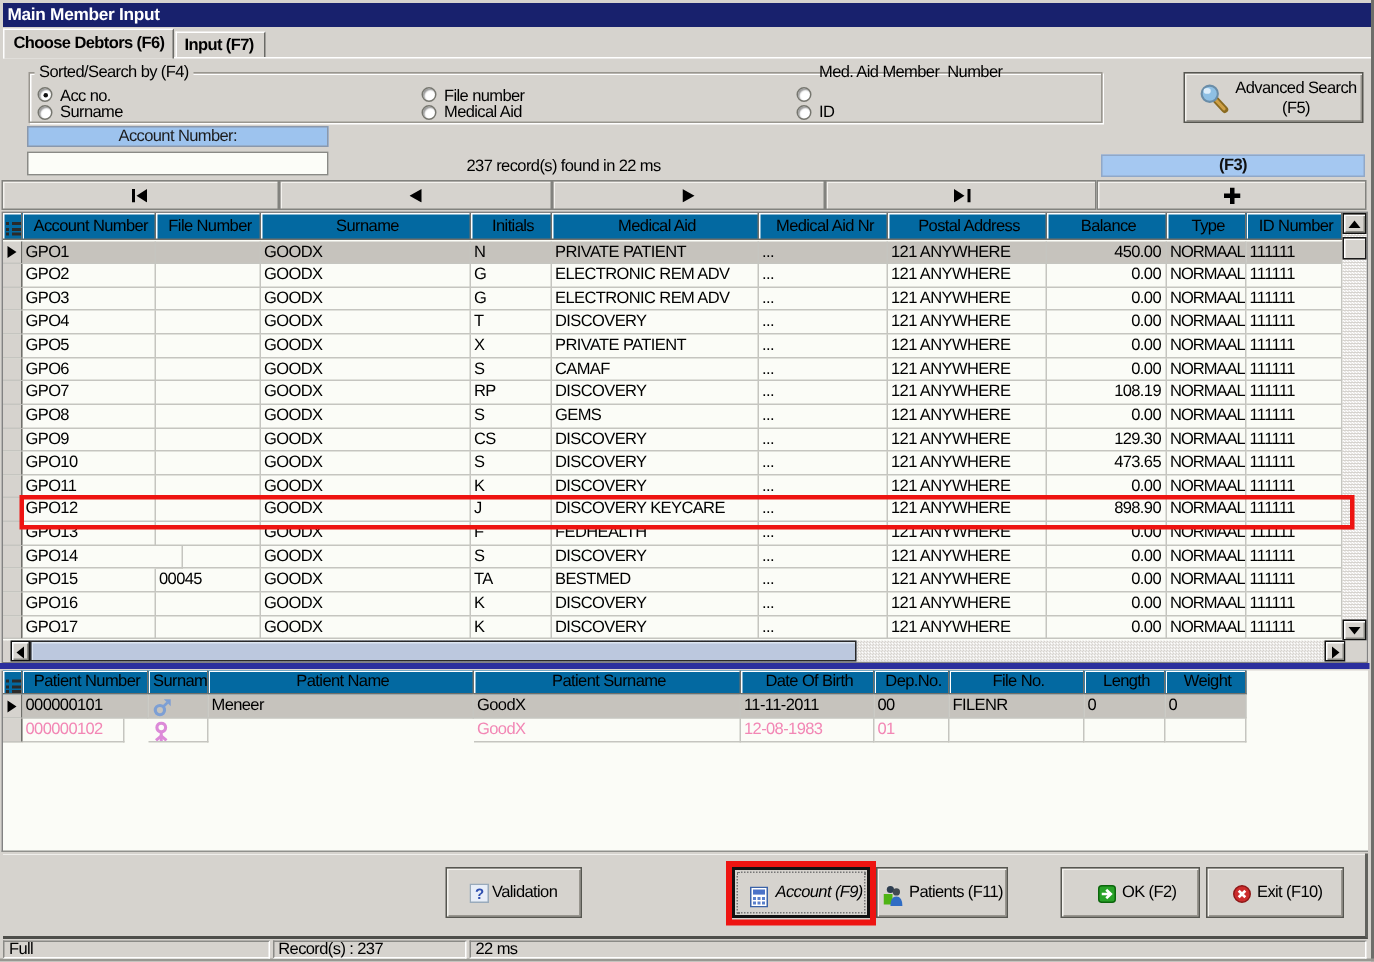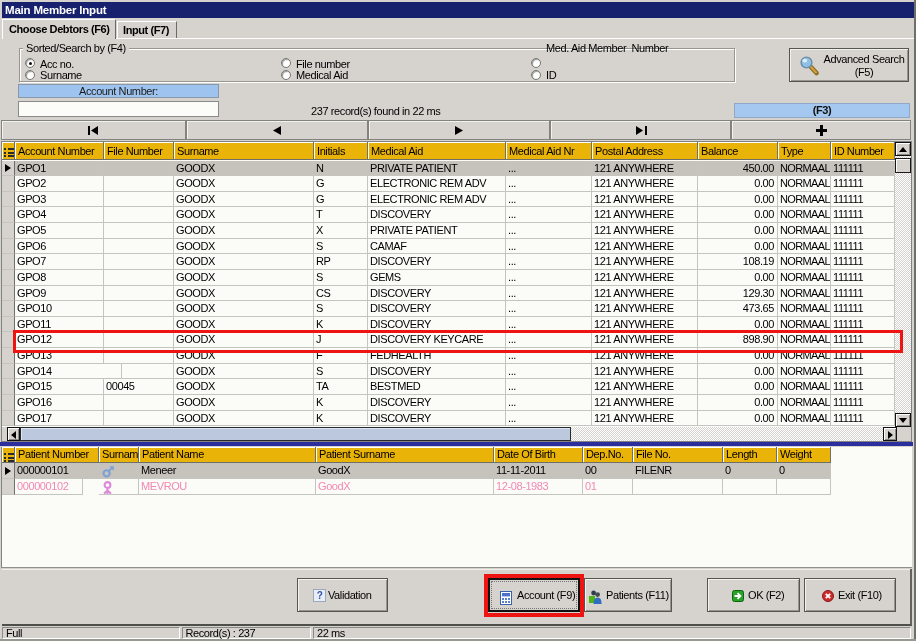--- a/index.html
+++ b/index.html
@@ -17,21 +17,21 @@
 .radio.on::after { content:""; position:absolute; left:2.5px; top:2.5px; width:3.5px; height:3.5px; border-radius:50%; background:#111; }
 .rlab { position:absolute; height:12px; line-height:12px; white-space:nowrap; }
 .btn { position:absolute; background:#d6d3ce; border:1px solid #565650; box-shadow:inset 1px 1px 0 #f4f2ee, inset -1px -1px 0 #98958e; }
 #advbtn { left:789px; top:48px; width:120px; height:34px; }
 #accband { left:18px; top:84px; width:201px; height:14px; background:#9dc3ee; border:1px solid #8a98ac; text-align:center; line-height:12px; color:#1c1c1c; }
 #accinput { left:18px; top:100.5px; width:201px; height:16.5px; background:#fcfdf8; border:1px solid #8a8a86; }
 #rectext { left:311px; top:105px; }
 #f3bar { left:734px; top:103px; width:176px; height:15px; background:#a5c8f1; border:1px solid #90a8c8; text-align:center; font-weight:bold; line-height:13px; color:#101010; }
 .nav { position:absolute; top:120px; height:20px; background:#d6d3ce; border:1px solid #82827e; box-shadow:inset 1px 1px 0 #f4f2ee; }
 #grid1 { left:1px; top:141px; width:911px; height:301px; background:#fbfcf7; border:1px solid #828282; }
-.h { position:absolute; top:0; height:18px; background:#eab308; border-right:1px solid #6f6f6a; border-bottom:1px solid #6f6f6a; box-shadow:inset 1px 1px 0 #fff; line-height:18px; padding-left:3px; overflow:hidden; white-space:nowrap; }
+.h { position:absolute; top:0; height:18px; background:#0369a1; border-right:1px solid #6f6f6a; border-bottom:1px solid #6f6f6a; box-shadow:inset 1px 1px 0 #fff; line-height:18px; padding-left:3px; overflow:hidden; white-space:nowrap;text-align:center; }
 .h.ph { height:16px; line-height:15px; }
 .h0 { left:0; width:13px; }
 .grow { position:absolute; left:0; width:893px; height:15.63px; }
 .grow.sel .c { background:#c6c3bd; }
 .c { position:absolute; top:0; height:100%; border-right:1px solid #c5c5c0; border-bottom:1px solid #c5c5c0; line-height:15px; padding-left:2px; overflow:hidden; white-space:nowrap; }
 .c.r { text-align:right; padding-right:3px; padding-left:0; }
 .c0 { left:0; width:13px; border-right:1px solid #6f6f6a; background:#d6d3ce !important; }
 .c0p { left:0; width:13px; border-right:1px solid #6f6f6a; background:#d6d3ce !important; }
 .mark { position:absolute; left:3px; top:3.5px; width:0; height:0; border-left:6px solid #000; border-top:4px solid transparent; border-bottom:4px solid transparent; }
 .gicon { position:absolute; left:2px; top:6px; width:10px; height:9px; background-image:linear-gradient(#2a2a2a,#2a2a2a),linear-gradient(#2a2a2a,#2a2a2a),linear-gradient(#2a2a2a,#2a2a2a),linear-gradient(#2a2a2a,#2a2a2a),linear-gradient(#2a2a2a,#2a2a2a),linear-gradient(#2a2a2a,#2a2a2a);background-repeat:no-repeat;background-size:2px 2px,6px 2px,2px 2px,6px 2px,2px 2px,6px 2px;background-position:0 0,4px 0,0 3.5px,4px 3.5px,0 7px,4px 7px; }
@@ -40,21 +40,21 @@
 .arrow { position:absolute; width:0; height:0; }
 #pgridarea { left:1px; top:447px; width:911px; height:121px; background:#fbfcf7; border-left:1px solid #828282; border-bottom:1.5px solid #90908c; }
 .prow { position:absolute; left:0; width:829px; height:16px; }
 .prow.sel .c { background:#c6c3bd; }
 .prow.pink .c { color:#f287b5; }
 .gen { padding-left:0; }
 .gen svg { margin:1.5px 0 0 3px; }
 #btmpanel { left:2px; top:569px; width:910px; height:57px; background:#d6d3ce; border-bottom:2px solid #4e4e4a; border-right:2px solid #62625e; box-shadow:inset 0 1px 0 #f0efec; }
 .bbtn { position:absolute; top:578px; height:34px; background:#d6d3ce; border:1px solid #565650; box-shadow:inset 1px 1px 0 #f4f2ee, inset -1px -1px 0 #98958e; }
 .bbtn .t { position:absolute; top:0; height:32px; line-height:32px; white-space:nowrap; }
-#accountbtn { border:2px solid #111; box-shadow:none; outline:1px dotted #777; outline-offset:-4px; }
+#accountbtn { border:2px solid #111; box-shadow:none; outline:1px dotted #777; outline-offset:-4px;font-style:italic; }
 .redbox { position:absolute; border:3px solid #ee1411; }
 .sp { position:absolute; top:626.5px; height:12px; background:#d6d3ce; border:1px solid; border-color:#8a8a86 #fff #fff #8a8a86; line-height:10.5px; padding-left:3px; }
 svg { display:block; }
 </style></head>
 <body>
 <div id="win">
 <div class="abs" id="edgeR"></div>
     <div class="abs" id="edgeB"></div>
 <div class="abs" id="title">Main Member Input</div>
 <div class="abs" id="tabpageline"></div>
@@ -421,21 +421,20 @@
 <div class="prow pink" style="top:16px">
           <div class="c c0p"></div>
           <div class="c" style="left:13px;width:68px">000000102</div>
           <div class="c gen" style="left:97px;width:40px">
             <svg width="11" height="14" viewBox="0 0 11 14">
               <circle cx="5.5" cy="4" r="2.9" fill="none" stroke="#dc8ad8" stroke-width="2.1"></circle>
               <line x1="5.5" y1="7" x2="5.5" y2="13" stroke="#dc8ad8" stroke-width="2"></line>
               <path d="M2 12.6 L5.5 9.6 L9 12.6" fill="none" stroke="#dc8ad8" stroke-width="2"></path>
             </svg>
           </div>
-          <div class="c" style="left:137px;width:177px">MEVROU</div>
           <div class="c" style="left:314px;width:178px">GoodX</div>
           <div class="c" style="left:492px;width:89px">12-08-1983</div>
           <div class="c" style="left:581px;width:50px">01</div>
           <div class="c" style="left:631px;width:90px"></div>
           <div class="c" style="left:721px;width:54px"></div>
           <div class="c" style="left:775px;width:54px"></div>
         </div>
 </div>
 </div>
 

